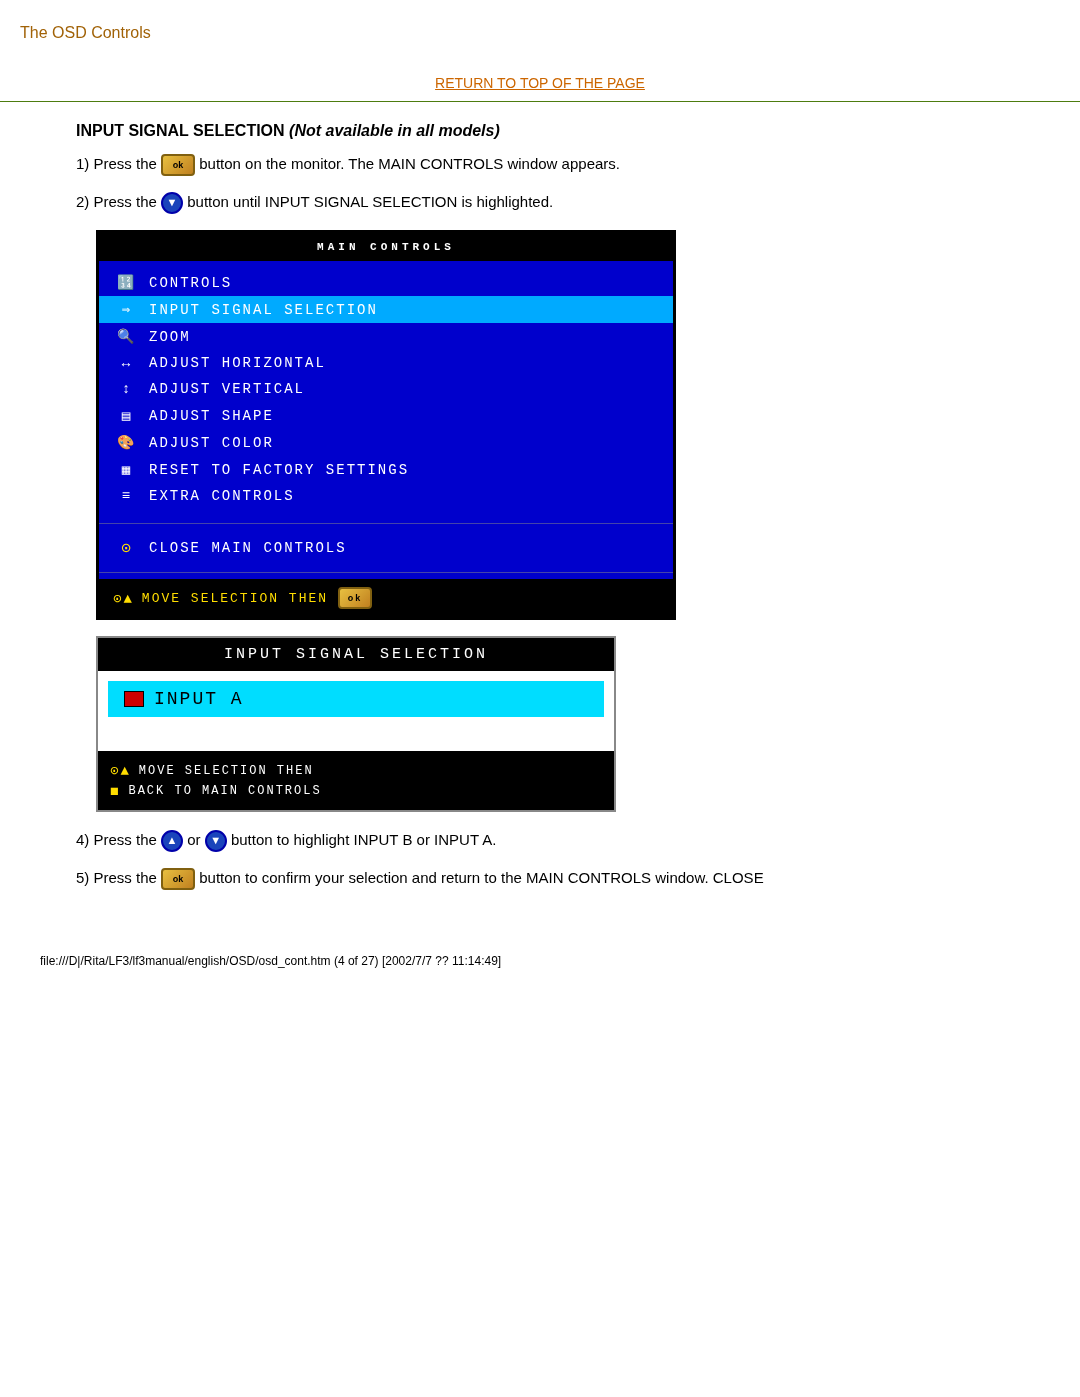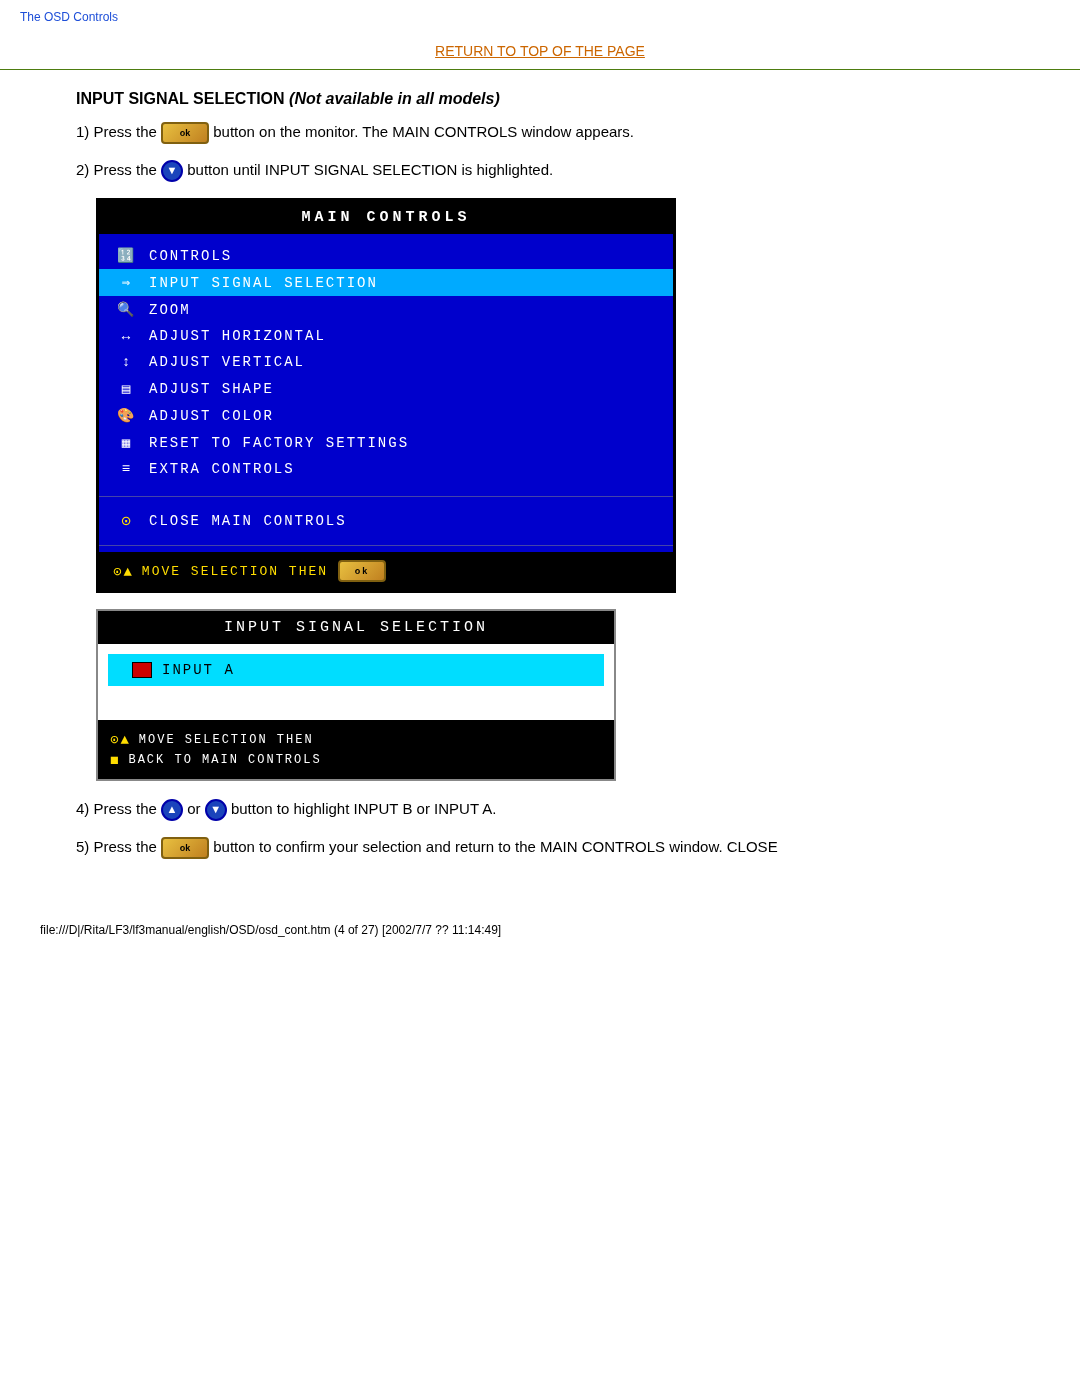--- a/index.html
+++ b/index.html
@@ -7,23 +7,23 @@
       font-family: Arial, sans-serif;
       font-size: 15px;
       background: #fff;
       color: #000;
       width: 1080px;
       min-height: 1397px;
       padding: 0;
     }
 
     .top-bar {
-      padding: 10px 20px;
-      font-size: 12px;
-      color: #1d4ed8;
+      padding: 24px 20px;
+      font-size: 16px;
+      color: #a16207;
       border-bottom: none;
     }
 
     .return-link-bar {
       text-align: center;
       padding: 8px 20px 10px;
       border-bottom: 1px solid #4d7c0f;
     }
 
     .return-link {
@@ -69,21 +69,21 @@
       margin: 16px 0 16px 20px;
       padding: 0;
     }
 
     .osd-title-bar {
       background: #000;
       color: #fff;
       text-align: center;
       padding: 8px 0;
       font-family: 'Courier New', monospace;
-      font-size: 15px;
+      font-size: 11px;
       font-weight: bold;
       letter-spacing: 4px;
     }
 
     .osd-menu {
       padding: 8px 0;
     }
 
     .osd-menu-item {
       display: flex;
@@ -165,23 +165,23 @@
     }
 
     .iss-body {
       background: #fff;
       padding: 10px;
     }
 
     .iss-item {
       display: flex;
       align-items: center;
-      padding: 8px 24px;
-      font-family: 'Courier New', monospace;
-      font-size: 14px;
+      padding: 8px 16px;
+      font-family: 'Courier New', monospace;
+      font-size: 18px;
       letter-spacing: 2px;
     }
 
     .iss-item.highlighted {
       background: #00ddff;
       color: #000;
     }
 
     .iss-item .item-icon {
       width: 30px;
@@ -218,21 +218,21 @@
       color: #000000;
       padding: 10px 40px;
       margin-top: 20px;
     }
 
     
     .icon-ok {
       display: inline-flex;
       align-items: center;
       justify-content: center;
-      width: 48px;
+      width: 34px;
       height: 22px;
       background: linear-gradient(135deg, #e8c040, #c08020);
       border: 2px solid #806010;
       border-radius: 4px;
       font-size: 9px;
       font-weight: bold;
       color: #000;
       vertical-align: middle;
       font-family: Arial;
     }

